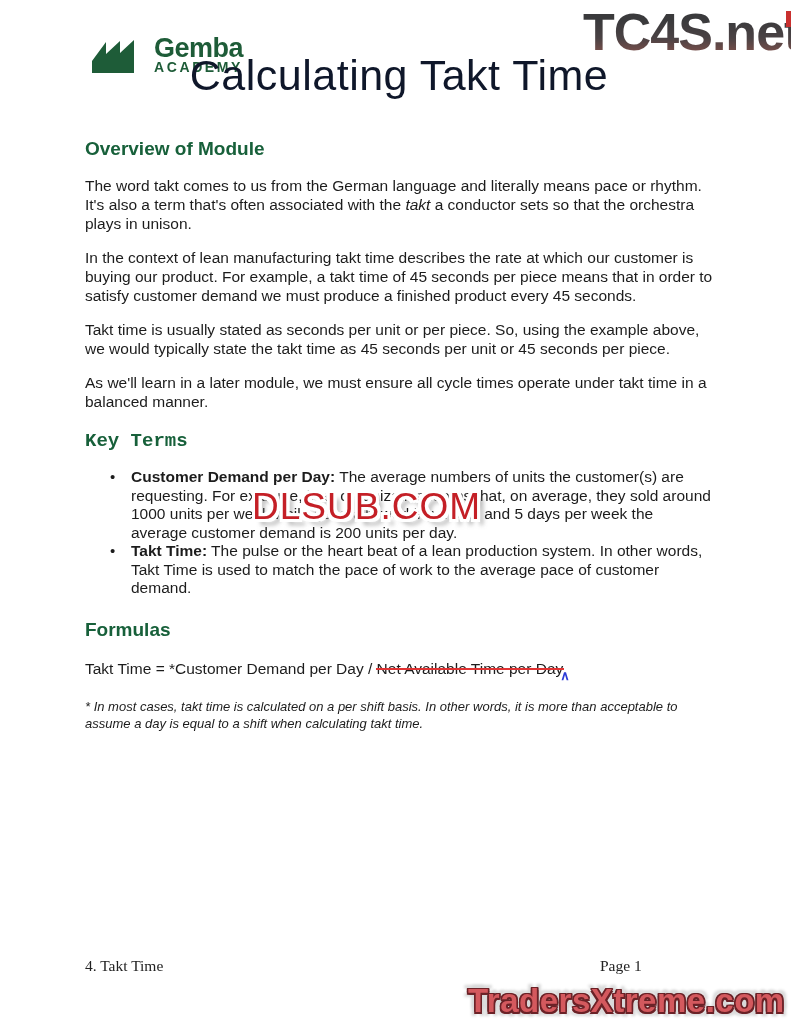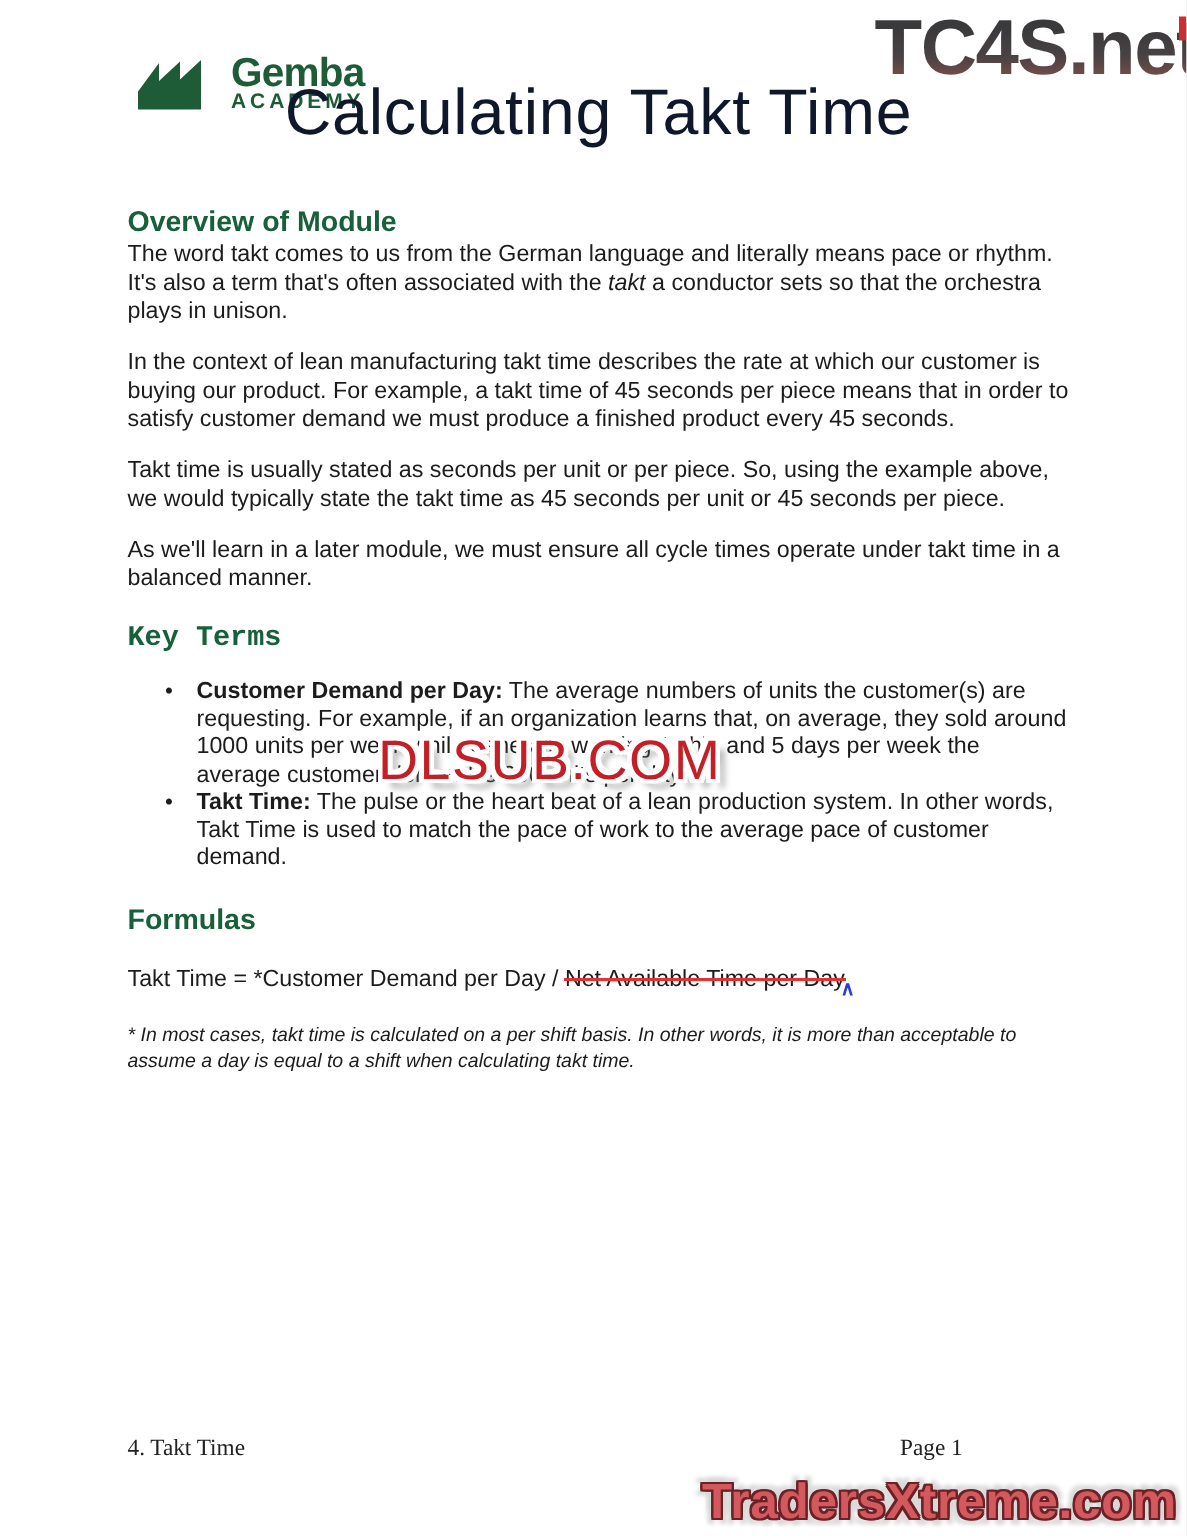--- a/index.html
+++ b/index.html
@@ -117,21 +117,21 @@
     color: #17603A;
     font-size: 19px;
     font-weight: bold;
     line-height: 22px;
   }
   .h-overview { margin-top: 38px; }
   .h-keyterms { margin-top: 19px; font-family: Liberation Mono, monospace; }
   .h-formulas { margin-top: 21px; }
 
   p.body-para { margin-top: 15px; }
-  .h-overview + p.body-para { margin-top: 0; }
+  .h-overview + p.body-para { margin-top: 16px; }
 
   ul.terms {
     margin-top: 16px;
     list-style: none;
     padding-left: 46px;
   }
   ul.terms li {
     position: relative;
     line-height: 18.5px;
   }

